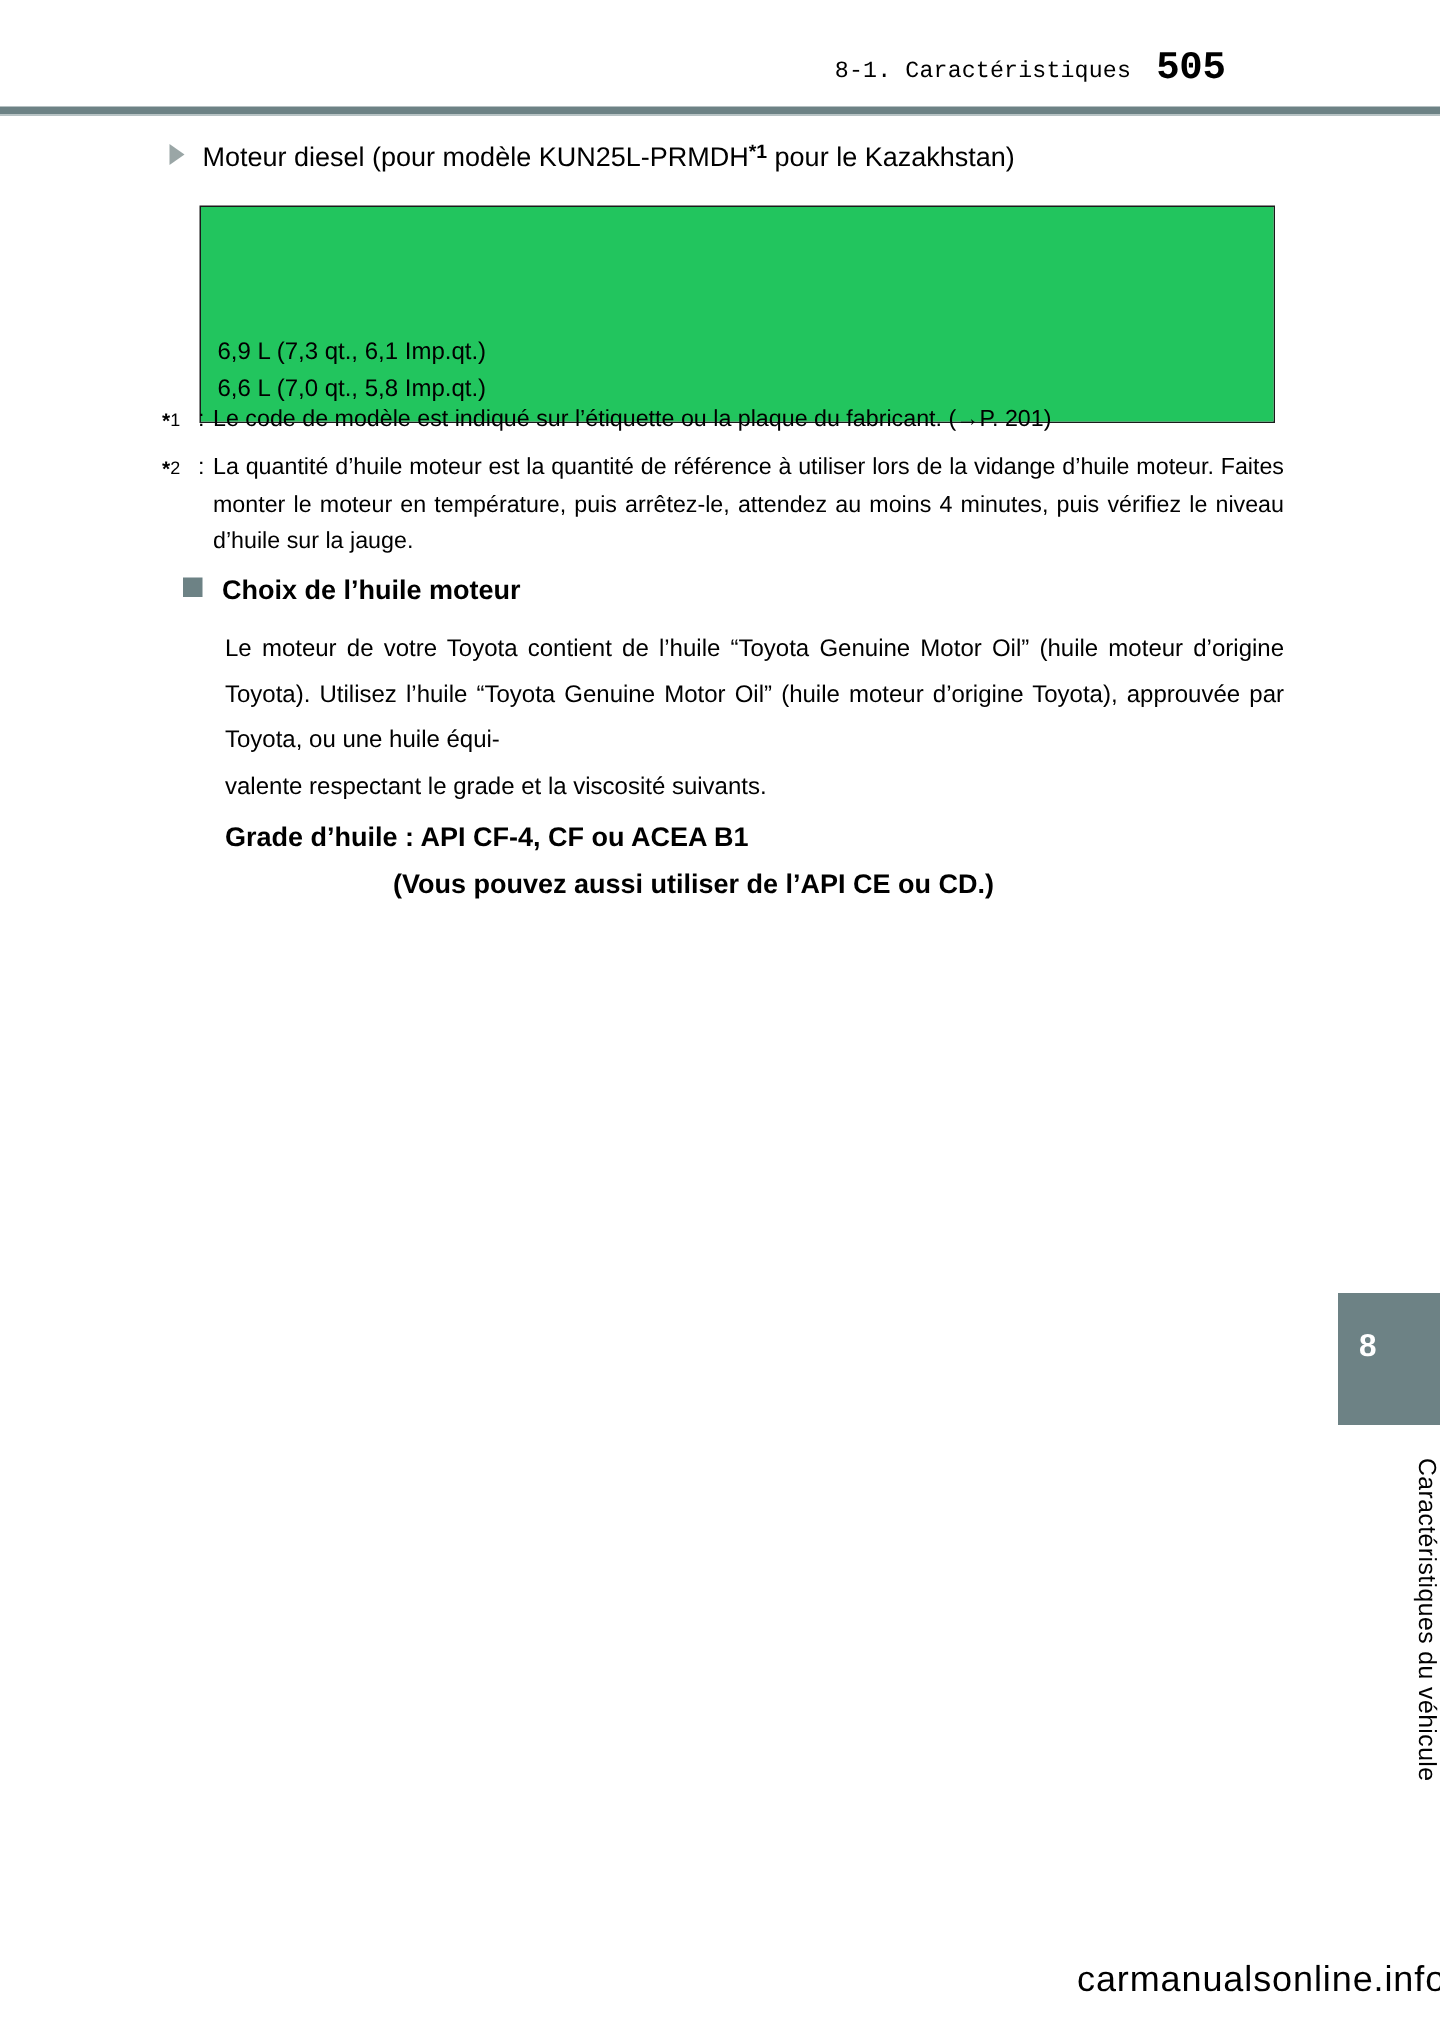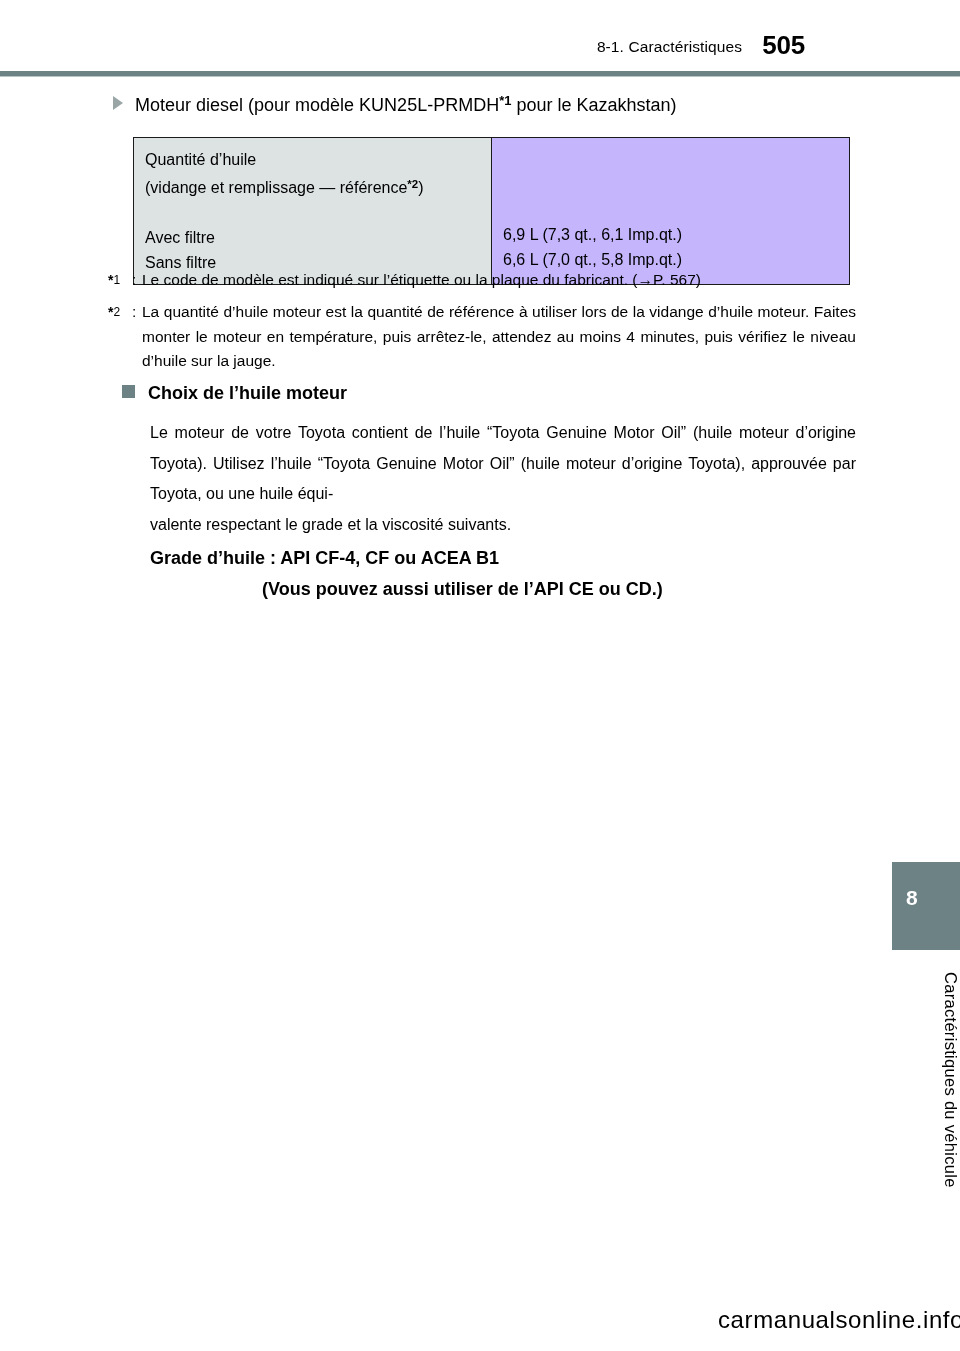--- a/index.html
+++ b/index.html
@@ -13,23 +13,24 @@
     font-family: "Liberation Sans", sans-serif;
     color: #000000;
     position: relative;
     overflow: hidden;
   }
 
   
   .page-header {
     position: absolute;
     top: 34px;
-    left: 4px;
+    left: 16px;
     width: 864px;
     height: 34px;
+    font-family: Liberation Mono, monospace;
   }
   .header-section {
     position: absolute;
     right: 126px;
     top: 4px;
     font-size: 15.5px;
     letter-spacing: 0.1px;
     white-space: nowrap;
   }
   .header-pageno {
@@ -106,21 +107,21 @@
     box-sizing: border-box;
     background: #dde3e3;
     border-right: 1.5px solid #1a1a1a;
     padding: 9px 0 9px 11px;
     font-size: 16px;
     line-height: 25px;
   }
   .cell-value {
     flex: 1;
     box-sizing: border-box;
-    background: #c4b5fd;
+    background: #22c55e;
     padding: 9px 0 9px 11px;
     font-size: 16px;
     line-height: 25px;
   }
   .row-gap { height: 25px; }
   .value-spacer { height: 50px; }
 
   
   .footnote {
     position: absolute;
@@ -252,40 +253,33 @@
 <div class="header-rule"></div>
 
 <div class="content">
 
   <div class="tri-heading">
     <span class="tri-bullet"></span><span>Moteur diesel (pour modèle KUN25L-PRMDH</span><sup class="ast"><b>*1</b></sup><span> pour le Kazakhstan)</span>
   </div>
 
   <div class="spec-table">
     <div class="spec-table-inner">
-      <div class="cell-label">
-        <div>Quantité d’huile</div>
-        <div><span>(vidange et remplissage — référence</span><sup class="ast"><b>*2</b></sup><span>)</span></div>
-        <div class="row-gap"></div>
-        <div>Avec filtre</div>
-        <div>Sans filtre</div>
-      </div>
       <div class="cell-value">
         <div class="value-spacer"></div>
         <div class="row-gap"></div>
         <div>6,9 L (7,3 qt., 6,1 Imp.qt.)</div>
         <div>6,6 L (7,0 qt., 5,8 Imp.qt.)</div>
       </div>
     </div>
   </div>
 
   <div class="footnote fn1">
     <span class="fn-marker"><span>*</span><sup>1</sup></span>
     <span class="fn-colon">:</span>
-    <div class="fn-body single">Le code de modèle est indiqué sur l’étiquette ou la plaque du fabricant. (→P. 567)</div>
+    <div class="fn-body single">Le code de modèle est indiqué sur l’étiquette ou la plaque du fabricant. (→P. 201)</div>
   </div>
 
   <div class="footnote fn2">
     <span class="fn-marker"><span>*</span><sup>2</sup></span>
     <span class="fn-colon">:</span>
     <div class="fn-body">La quantité d’huile moteur est la quantité de référence à utiliser lors de la vidange d’huile moteur. Faites monter le moteur en température, puis arrêtez-le, attendez au moins 4 minutes, puis vérifiez le niveau d’huile sur la jauge.</div>
   </div>
 
   <div class="sq-heading">
     <span class="sq-bullet"></span><span>Choix de l’huile moteur</span>

